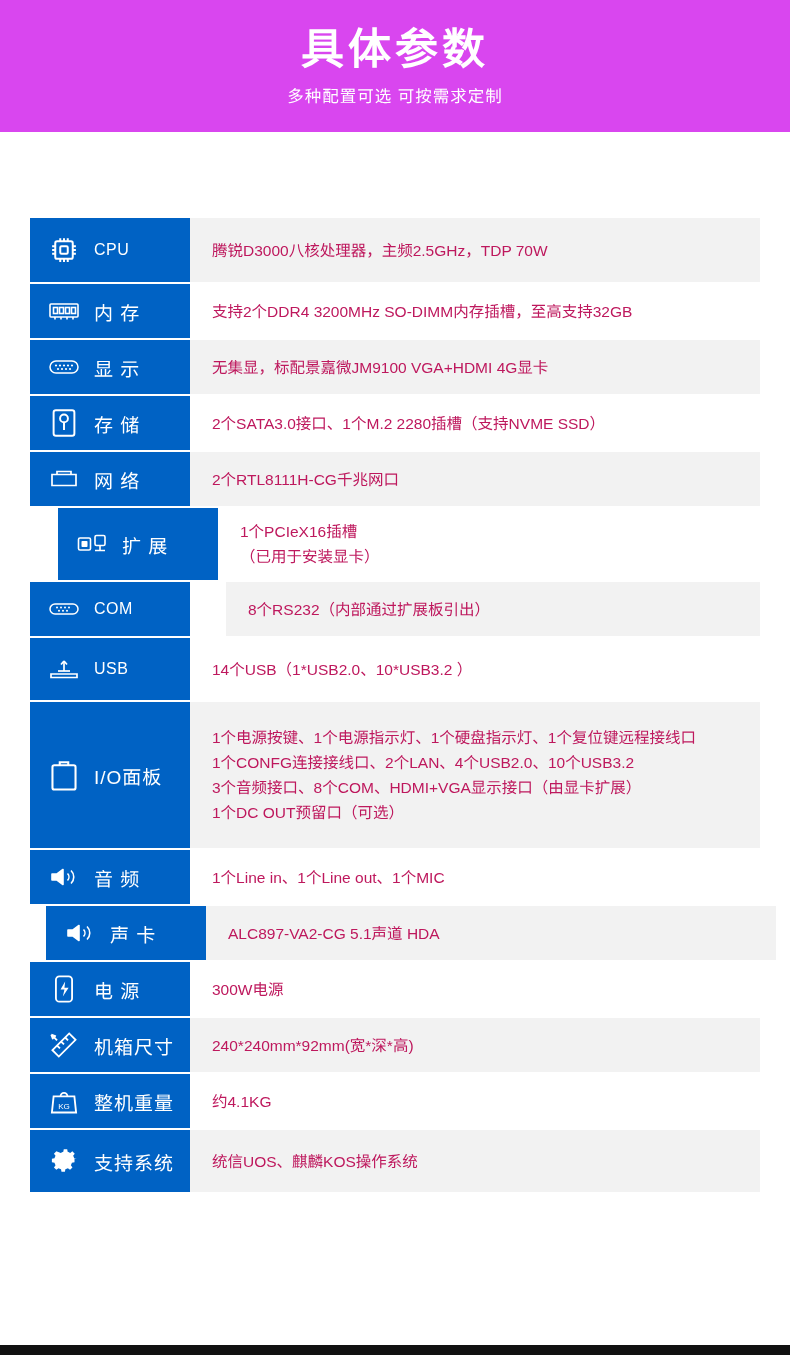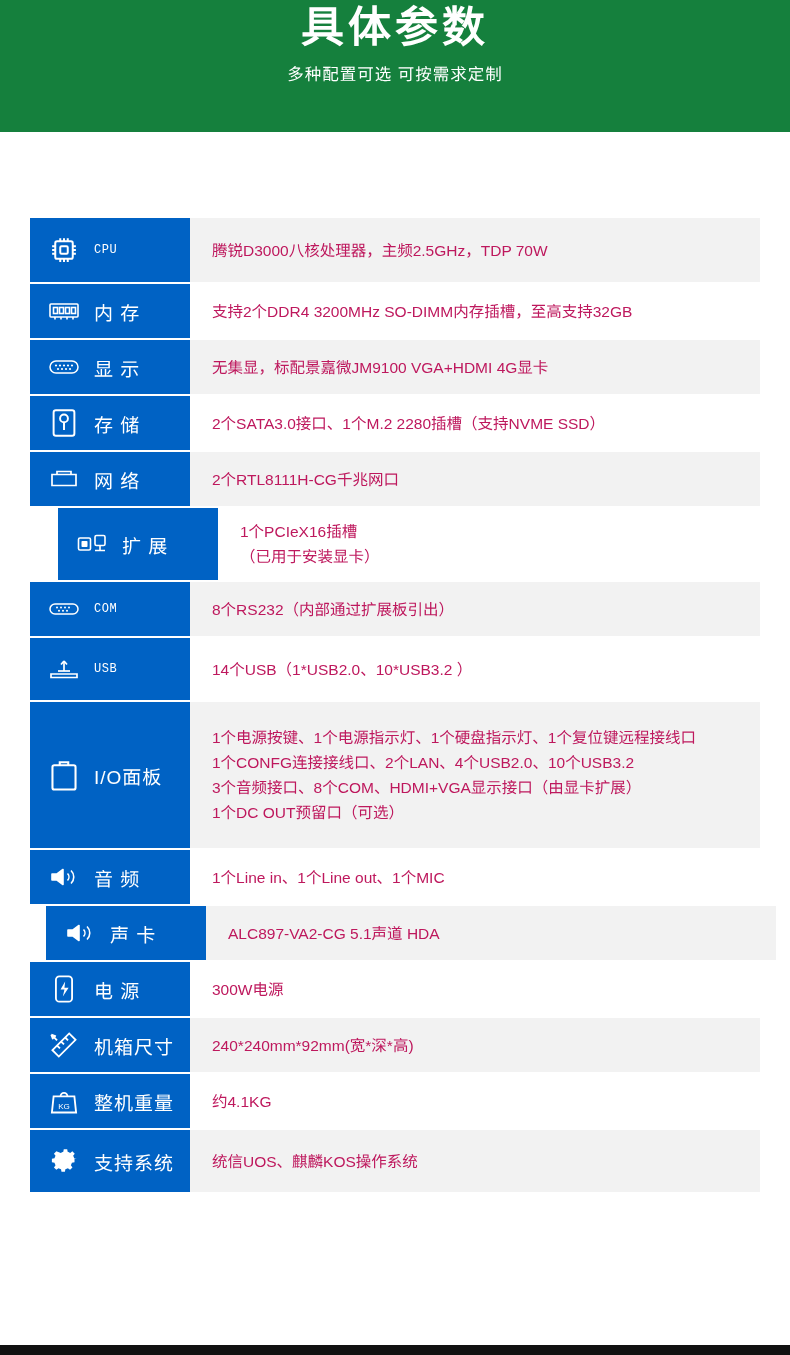--- a/index.html
+++ b/index.html
@@ -14,26 +14,27 @@
     width: 790px;
     height: 1355px;
     overflow: hidden;
     background: #ffffff;
   }
 
   
   .banner {
     width: 790px;
     height: 132px;
-    background: #15803d;
+    background: #d946ef;
     color: #ffffff;
     display: flex;
     flex-direction: column;
     align-items: center;
     justify-content: flex-start;
+    padding-top: 22px;
   }
   .banner-title {
     font-size: 43px;
     font-weight: bold;
     letter-spacing: 4px;
     line-height: 54px;
   }
   .banner-sub {
     margin-top: 9px;
     font-size: 16.5px;
@@ -72,21 +73,21 @@
     font-size: 15.5px;
     line-height: 25px;
   }
   .row.alt .cell-value { background: #ffffff; }
   .label-text {
     font-size: 19px;
     font-weight: normal;
     letter-spacing: 1px;
     white-space: nowrap;
   }
-  .label-text.latin { letter-spacing: 0.5px; font-weight: normal; font-size: 12px; font-family: Liberation Mono, monospace; }
+  .label-text.latin { letter-spacing: 0.5px; font-weight: normal; font-size: 16px; }
   .icon {
     width: 34px;
     height: 34px;
     flex: 0 0 34px;
     display: flex;
     align-items: center;
     justify-content: center;
   }
   .icon svg { display: block; }
   .vline { line-height: 25px; }
@@ -206,21 +207,21 @@
               <path d="M24 13.5v5M19 18.5h10"></path>
             </svg>
           </span>
           <span class="label-text">扩 展</span>
         </div>
         <div class="cell-value">
           <div class="vline">1个PCIeX16插槽</div>
           <div class="vline">（已用于安装显卡）</div>
         </div>
       </div>
-      <div class="row" style="height: 56px;">
+      <div class="row" style="height: 56px; gap: 36px;">
         <div class="cell-label">
           <span class="icon">
             <svg width="32" height="24" viewBox="0 0 32 18" fill="none" stroke="#fff" stroke-width="1.5">
               <rect x="2" y="4" width="28" height="10" rx="5"></rect>
               <circle cx="9" cy="7.6" r="1" fill="#fff" stroke="none"></circle>
               <circle cx="13" cy="7.6" r="1" fill="#fff" stroke="none"></circle>
               <circle cx="17" cy="7.6" r="1" fill="#fff" stroke="none"></circle>
               <circle cx="21" cy="7.6" r="1" fill="#fff" stroke="none"></circle>
               <circle cx="11" cy="10.8" r="1" fill="#fff" stroke="none"></circle>
               <circle cx="15" cy="10.8" r="1" fill="#fff" stroke="none"></circle>

